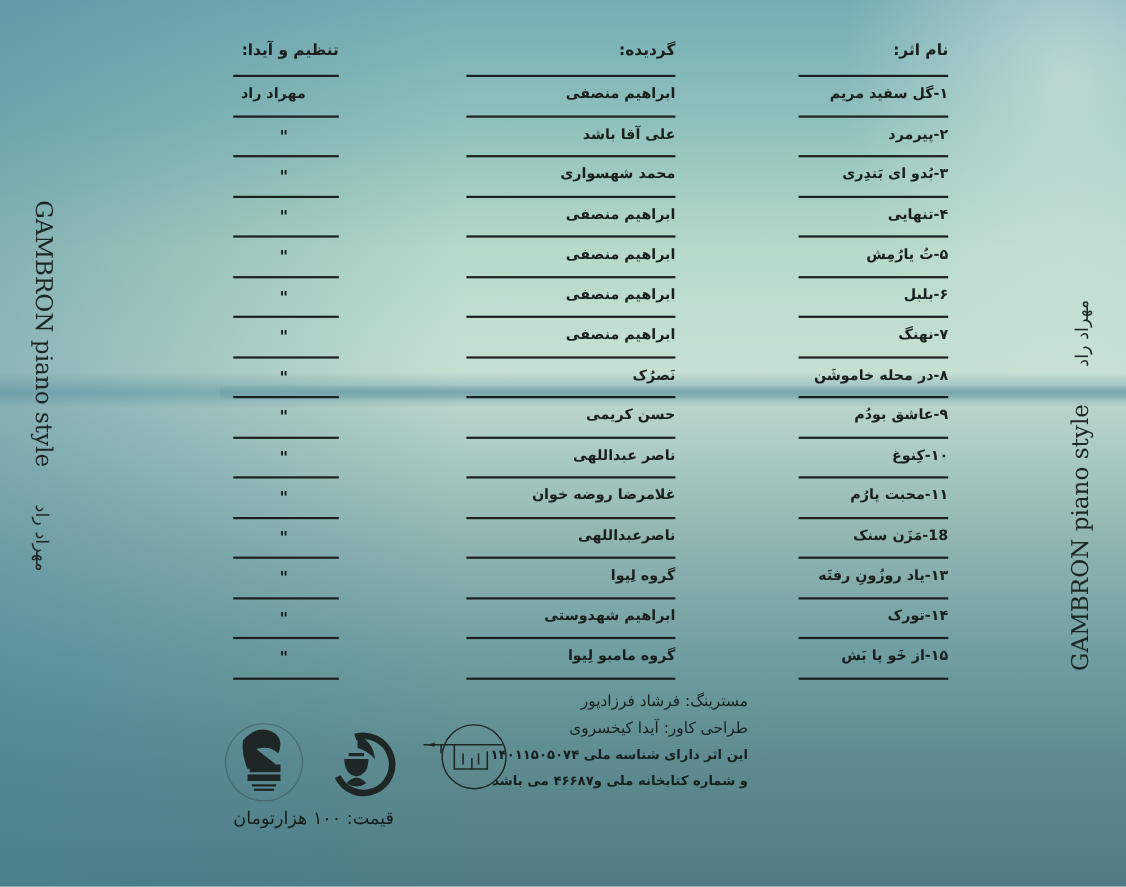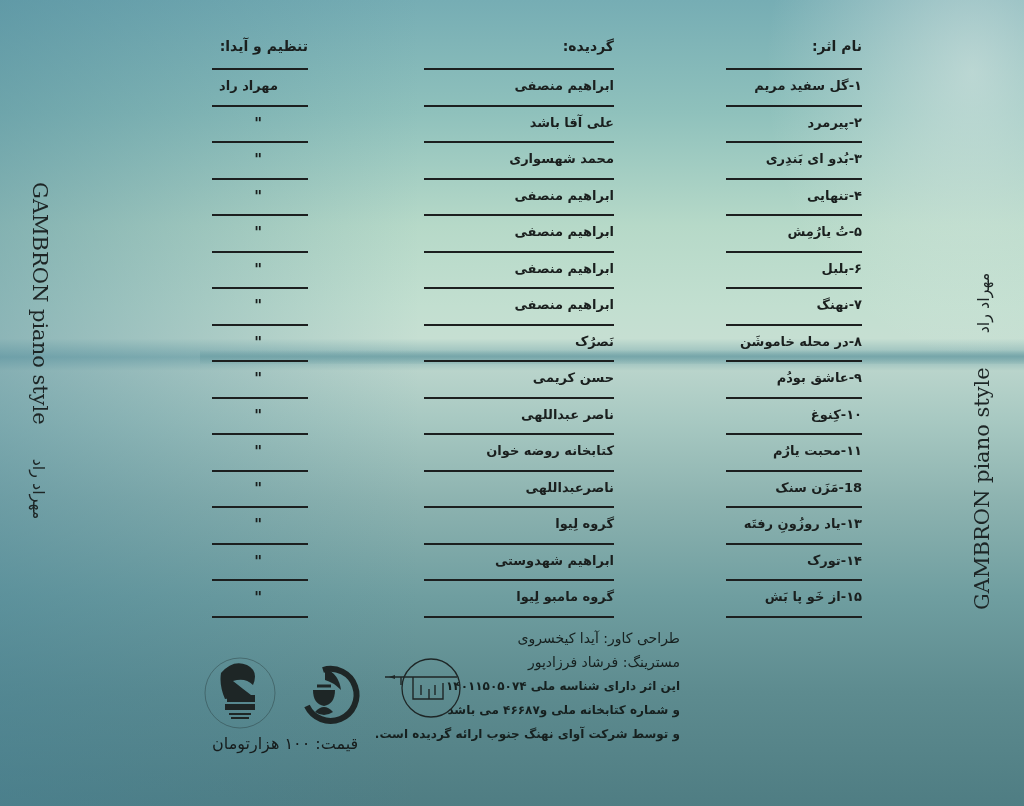--- a/index.html
+++ b/index.html
@@ -201,21 +201,21 @@
     <div class="row" style="top: 360px; width: 100%;">
       <div class="rule"></div>
       <div class="txt">حسن کریمی</div>
     </div>
     <div class="row" style="top: 396.5px; width: 100%;">
       <div class="rule"></div>
       <div class="txt">ناصر عبداللهی</div>
     </div>
     <div class="row" style="top: 433px; width: 100%;">
       <div class="rule"></div>
-      <div class="txt">کتابخانه روضه خوان</div>
+      <div class="txt">غلامرضا روضه خوان</div>
     </div>
     <div class="row" style="top: 469.5px; width: 100%;">
       <div class="rule"></div>
       <div class="txt">ناصرعبداللهی</div>
     </div>
     <div class="row" style="top: 506px; width: 100%;">
       <div class="rule"></div>
       <div class="txt">گروه لِیوا</div>
     </div>
     <div class="row" style="top: 542.5px; width: 100%;">
@@ -292,25 +292,24 @@
     <div class="row" style="top: 579px; width: 100%;">
       <div class="rule"></div>
       <div class="txt ditto">"</div>
     </div>
     <div class="row" style="top: 615.5px; width: 100%;">
       <div class="rule"></div>
     </div>
   </div>
 
 <div class="credits">
+  <div class="wide">مسترینگ: فرشاد فرزادپور</div>
   <div class="wide">طراحی کاور: آیدا کیخسروی</div>
-  <div class="wide">مسترینگ: فرشاد فرزادپور</div>
   <div class="bold">این اثر دارای شناسه ملی ۱۴۰۱۱۵۰۵۰۷۴</div>
   <div class="bold">و شماره کتابخانه ملی و۴۶۶۸۷ می باشد</div>
-  <div class="bold">و توسط شرکت آوای نهنگ جنوب ارائه گردیده است.</div>
 </div>
 
 <div class="price">قیمت: ۱۰۰ هزارتومان</div>
 
 <div class="logo" style="left:203px; top:655px;">
   <svg width="74" height="76" viewBox="0 0 74 76">
     <circle cx="37" cy="38" r="35" fill="none" stroke="rgba(30,40,40,0.35)" stroke-width="1"></circle>
     <path d="M18 18 Q30 4 44 10 Q56 16 50 30 Q42 22 30 26 Q40 34 48 40 L22 44 Q16 30 18 18 Z" fill="#1e2626"></path>
     <rect x="24" y="40" width="28" height="7" fill="#1e2626"></rect>
     <rect x="22" y="49" width="30" height="6" fill="#1e2626"></rect>

